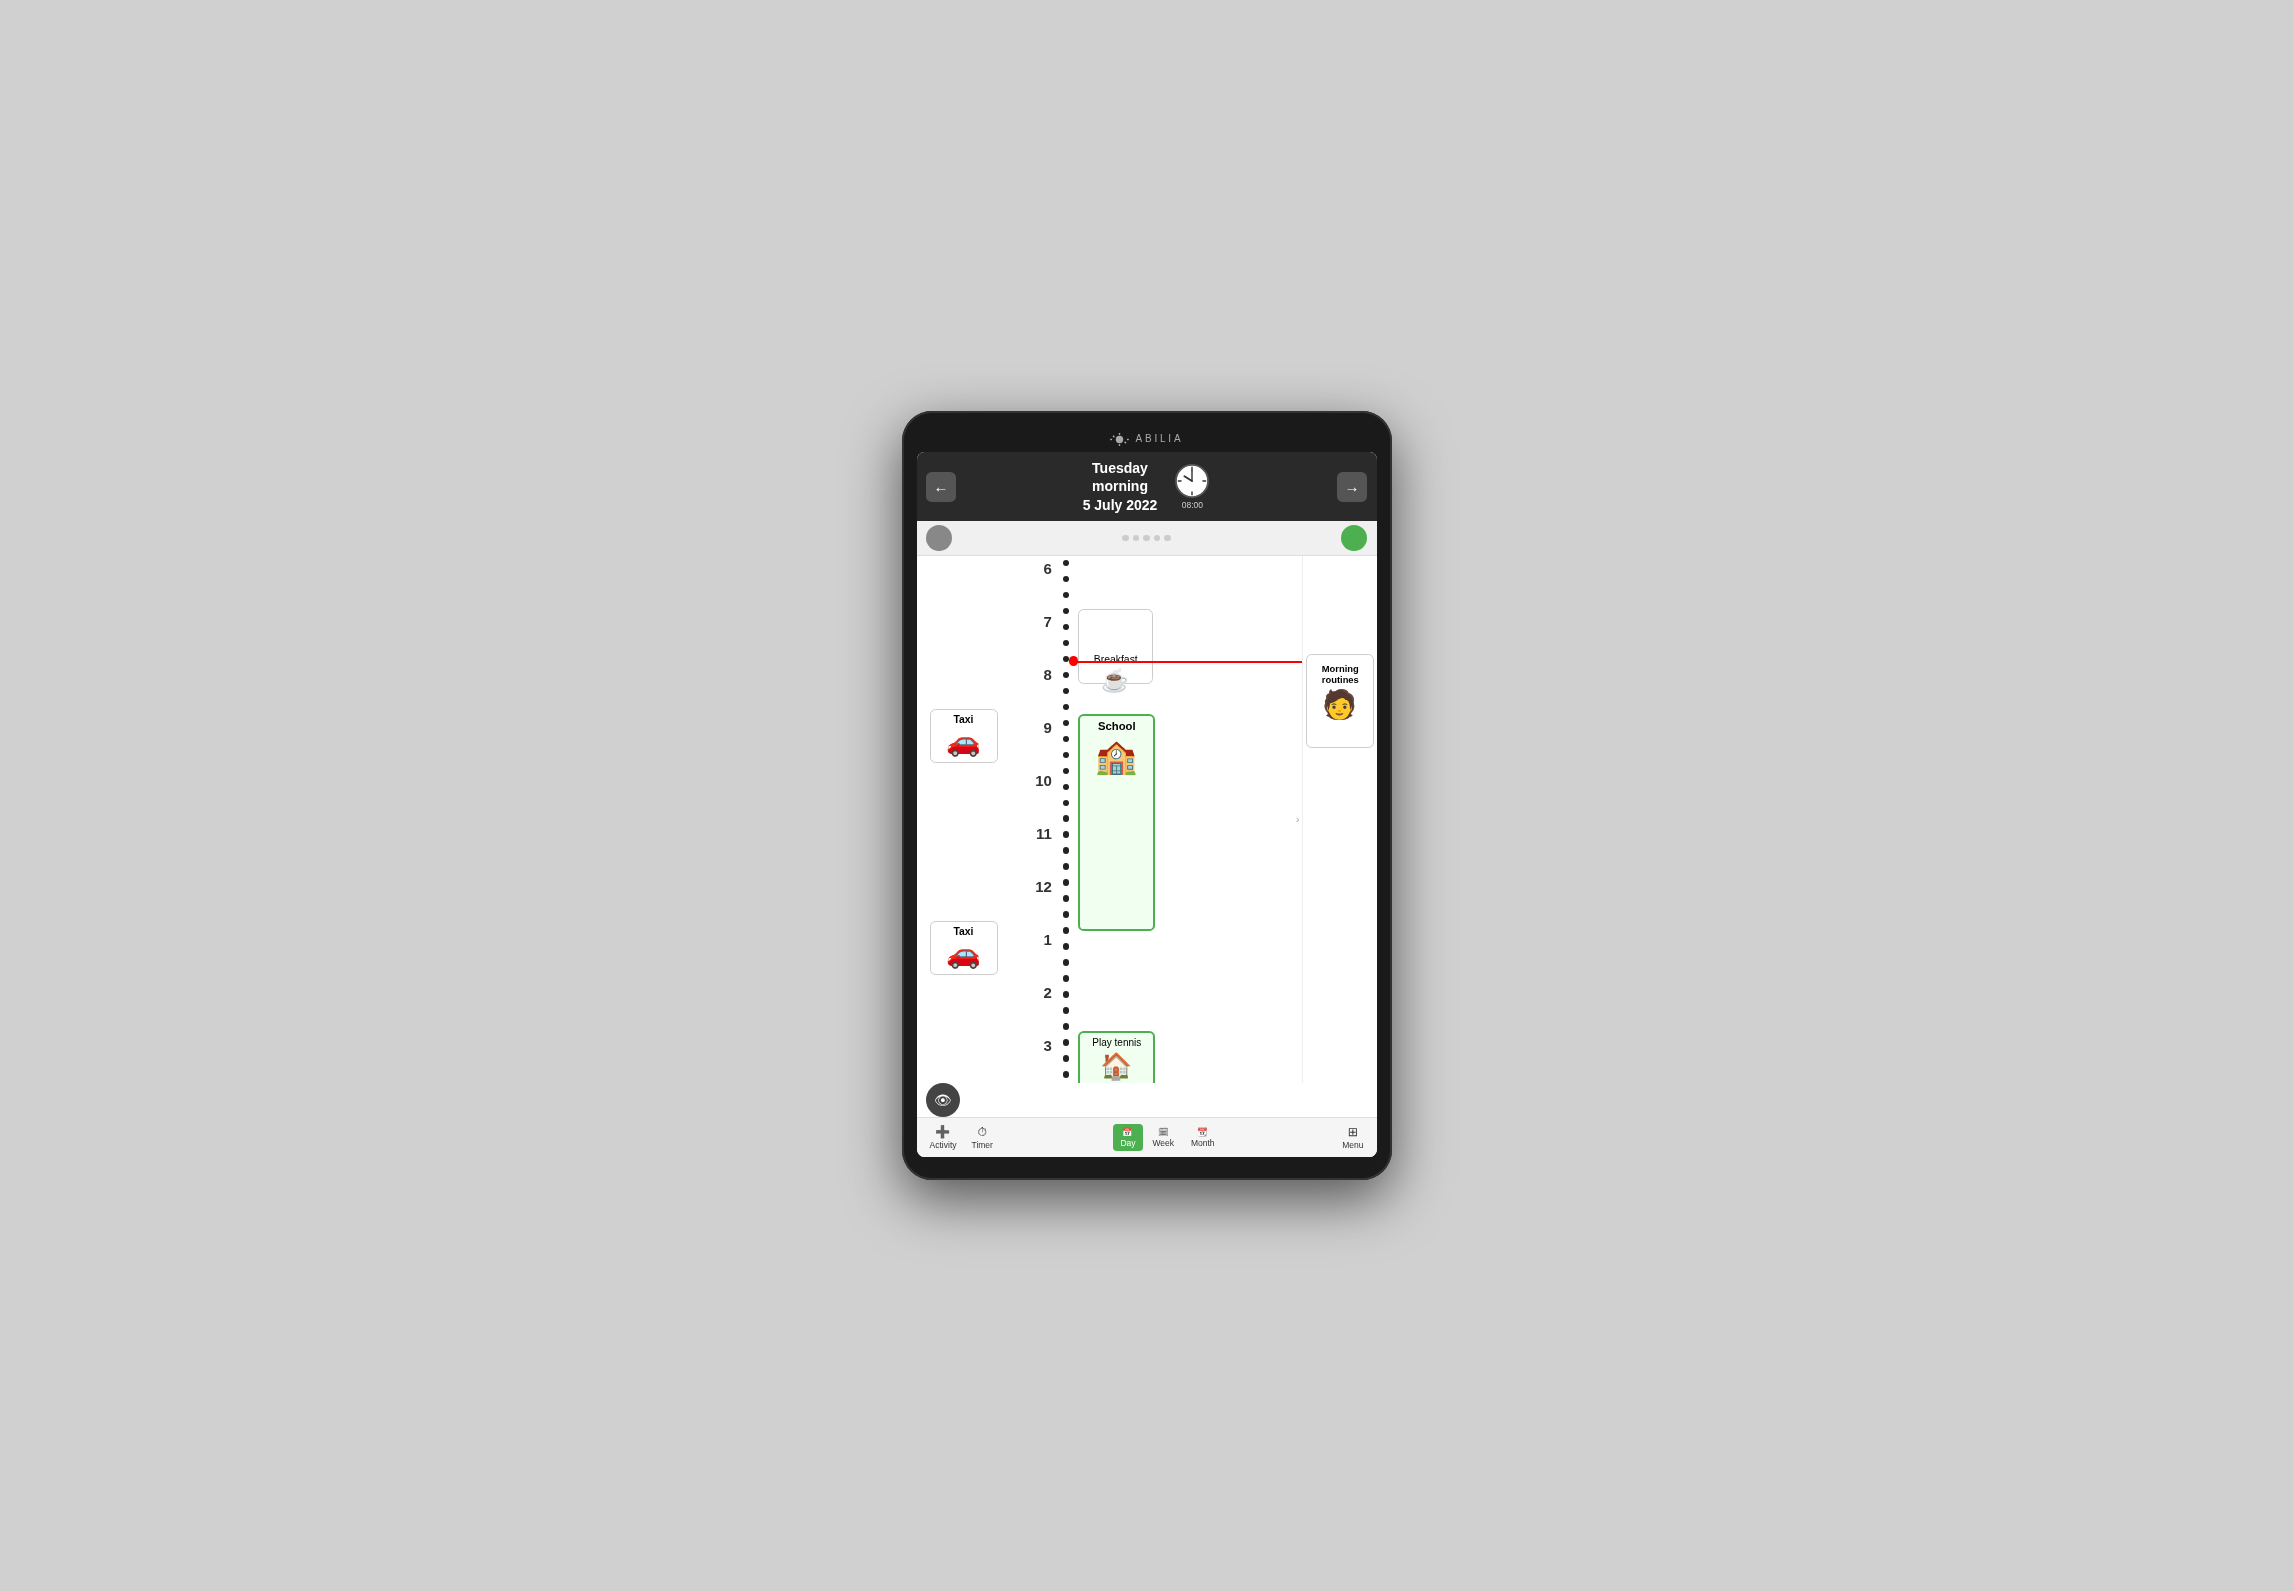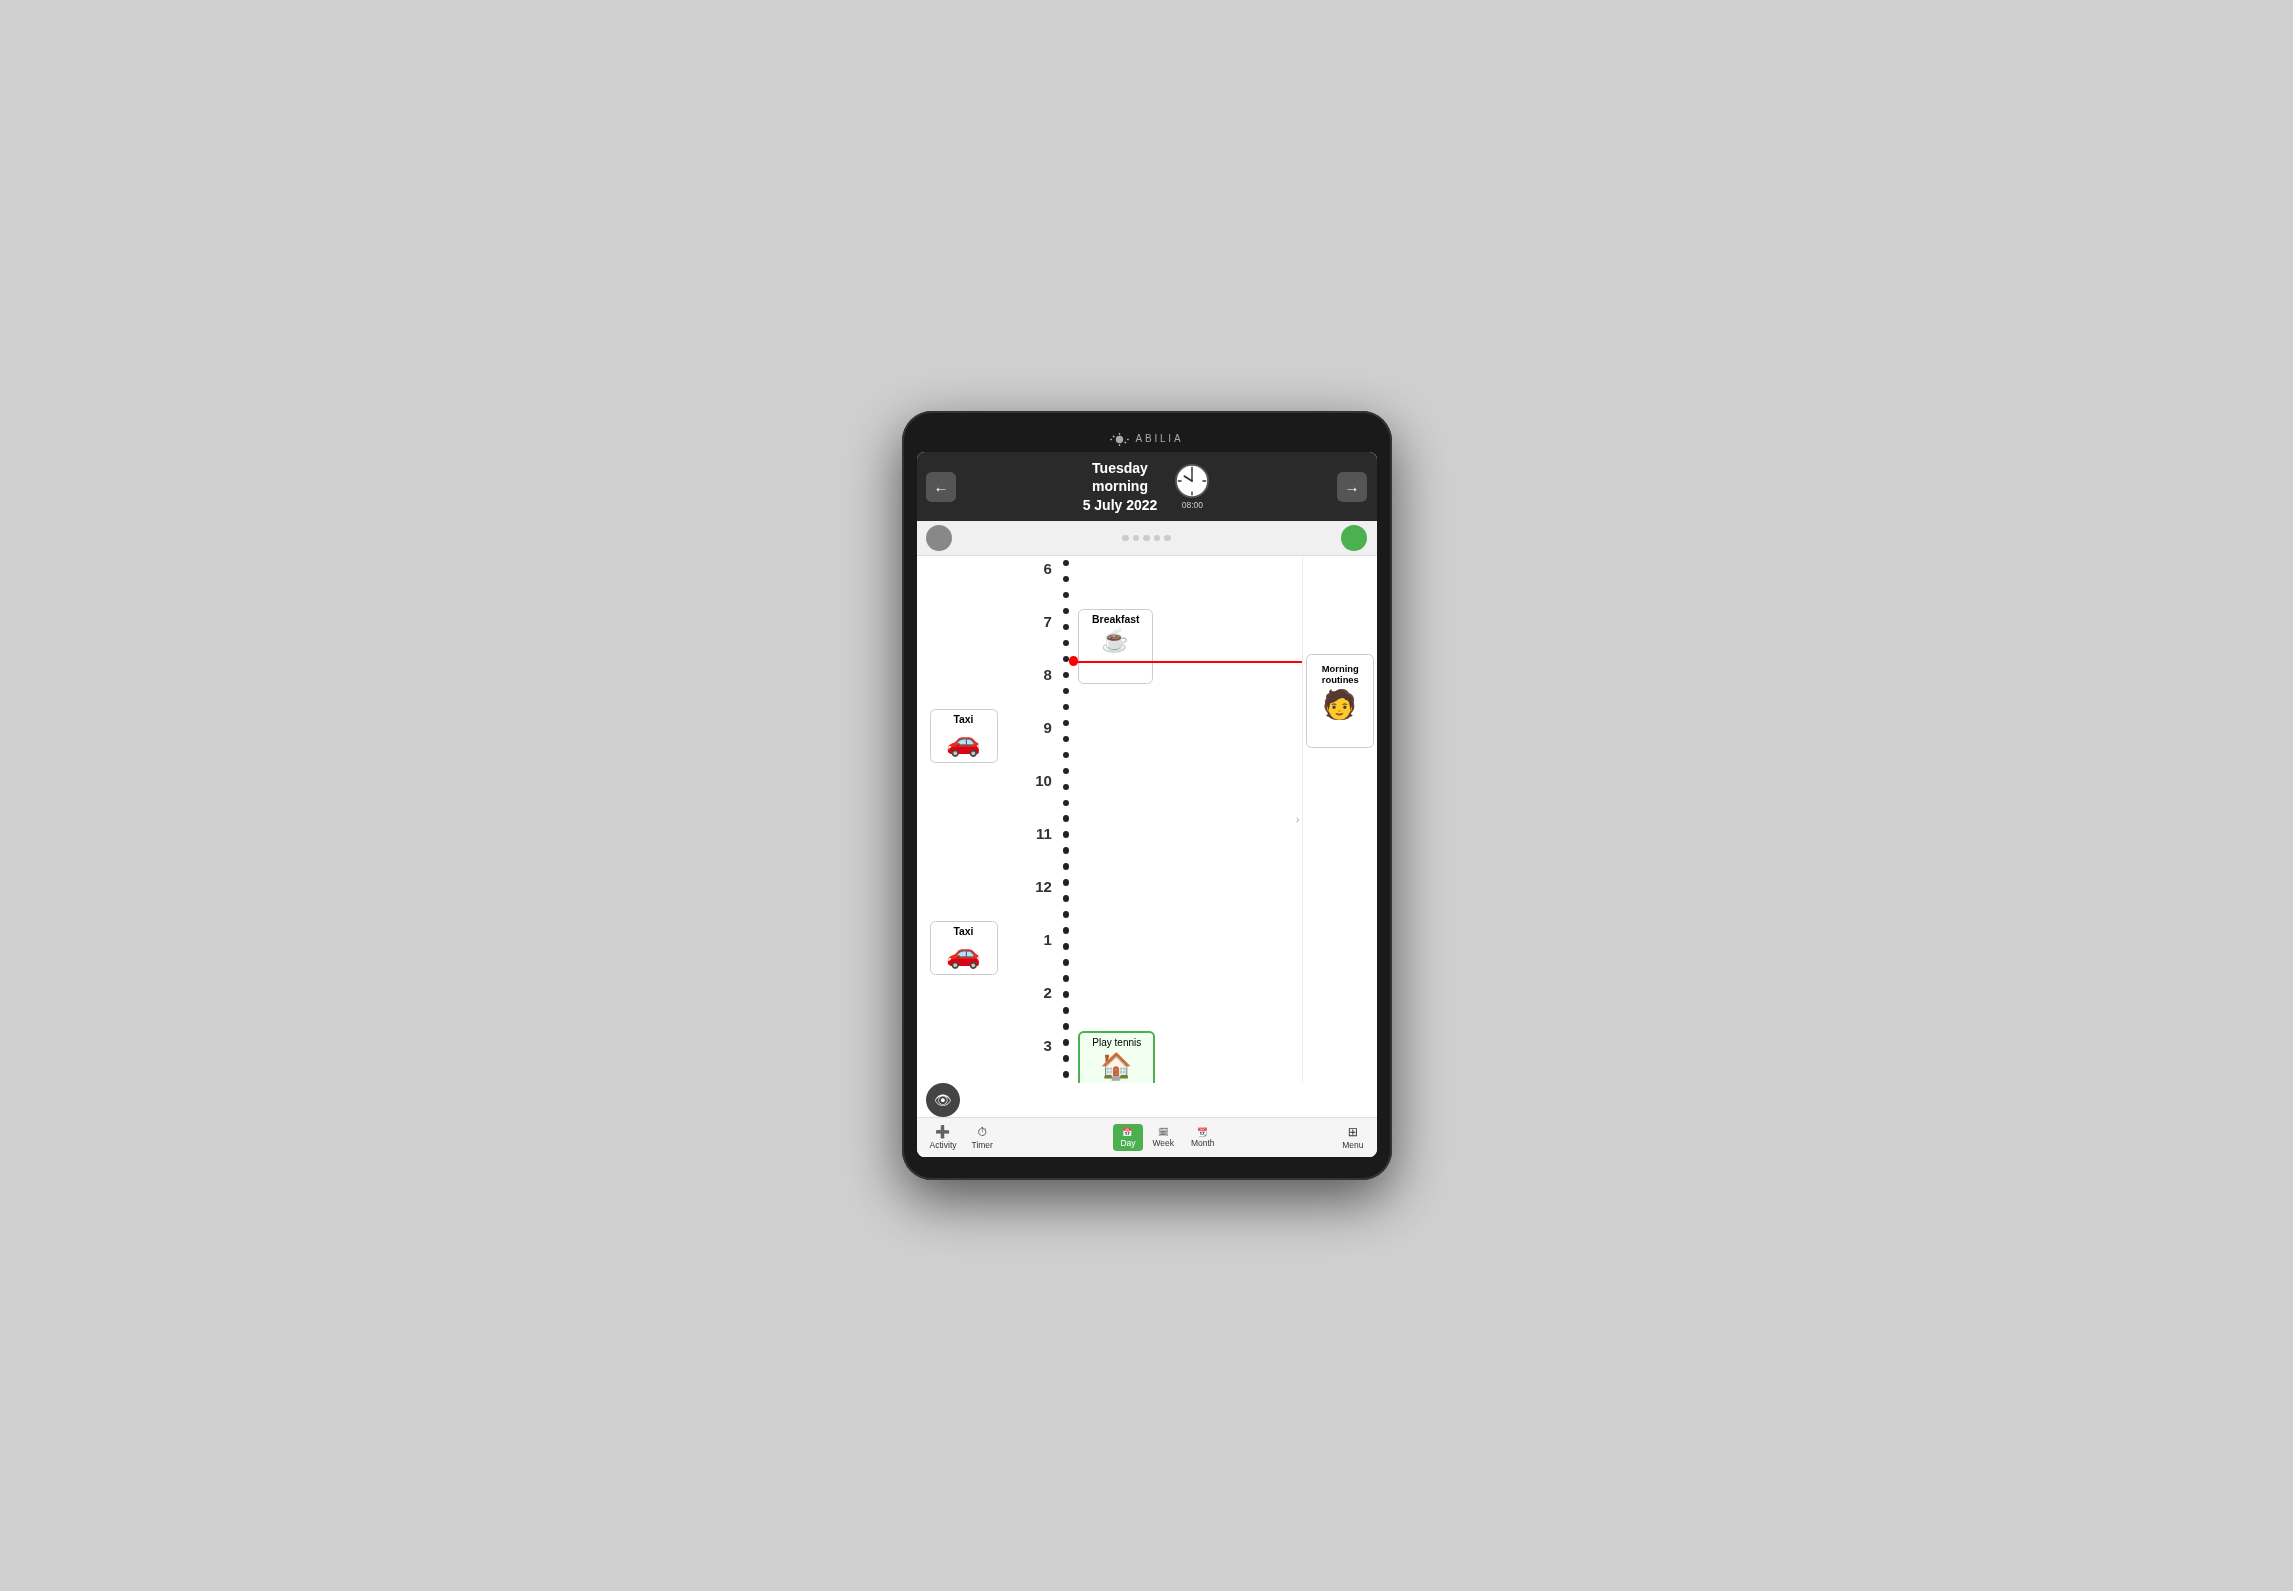--- a/index.html
+++ b/index.html
@@ -423,24 +423,28 @@
 
       </div>
 
       <div class="events-area" style="position:relative;">
 
         <div class="current-time-line" style="top: 105px;">
           <div class="current-time-dot"></div>
         </div>
 
         <div class="event-card" style="top:53px; left:3.8px; width:75px; height:75px;">
-          <span style="font-size:10.4px;font-weight:bold;margin-bottom:1.9px;">Breakfast</span>
+          <span style="font-size:10.4px;font-weight:normal;margin-bottom:1.9px;margin-top:40px;">Breakfast</span>
           <div style="font-size:22.6px;">☕</div>
         </div>
 
+        <div class="event-card green-border" style="top:158px; left:3.8px; width:77px; height:217px;">
+          <span style="font-size:11.3px;font-weight:bold;margin-bottom:3.8px;">School</span>
+          <div style="font-size:34px;">🏫</div>
+        </div>
 
         <div class="event-card green-border" style="top:475px; left:3.8px; width:77px; height:75px;">
           <span style="font-size:10px;font-weight:normal;margin-bottom:3px;">Play tennis</span>
           <div style="font-size:26px;">🏠</div>
         </div>
 
         <div class="chevron-right">›</div>
       </div>
 
       <div class="right-panel-events">

